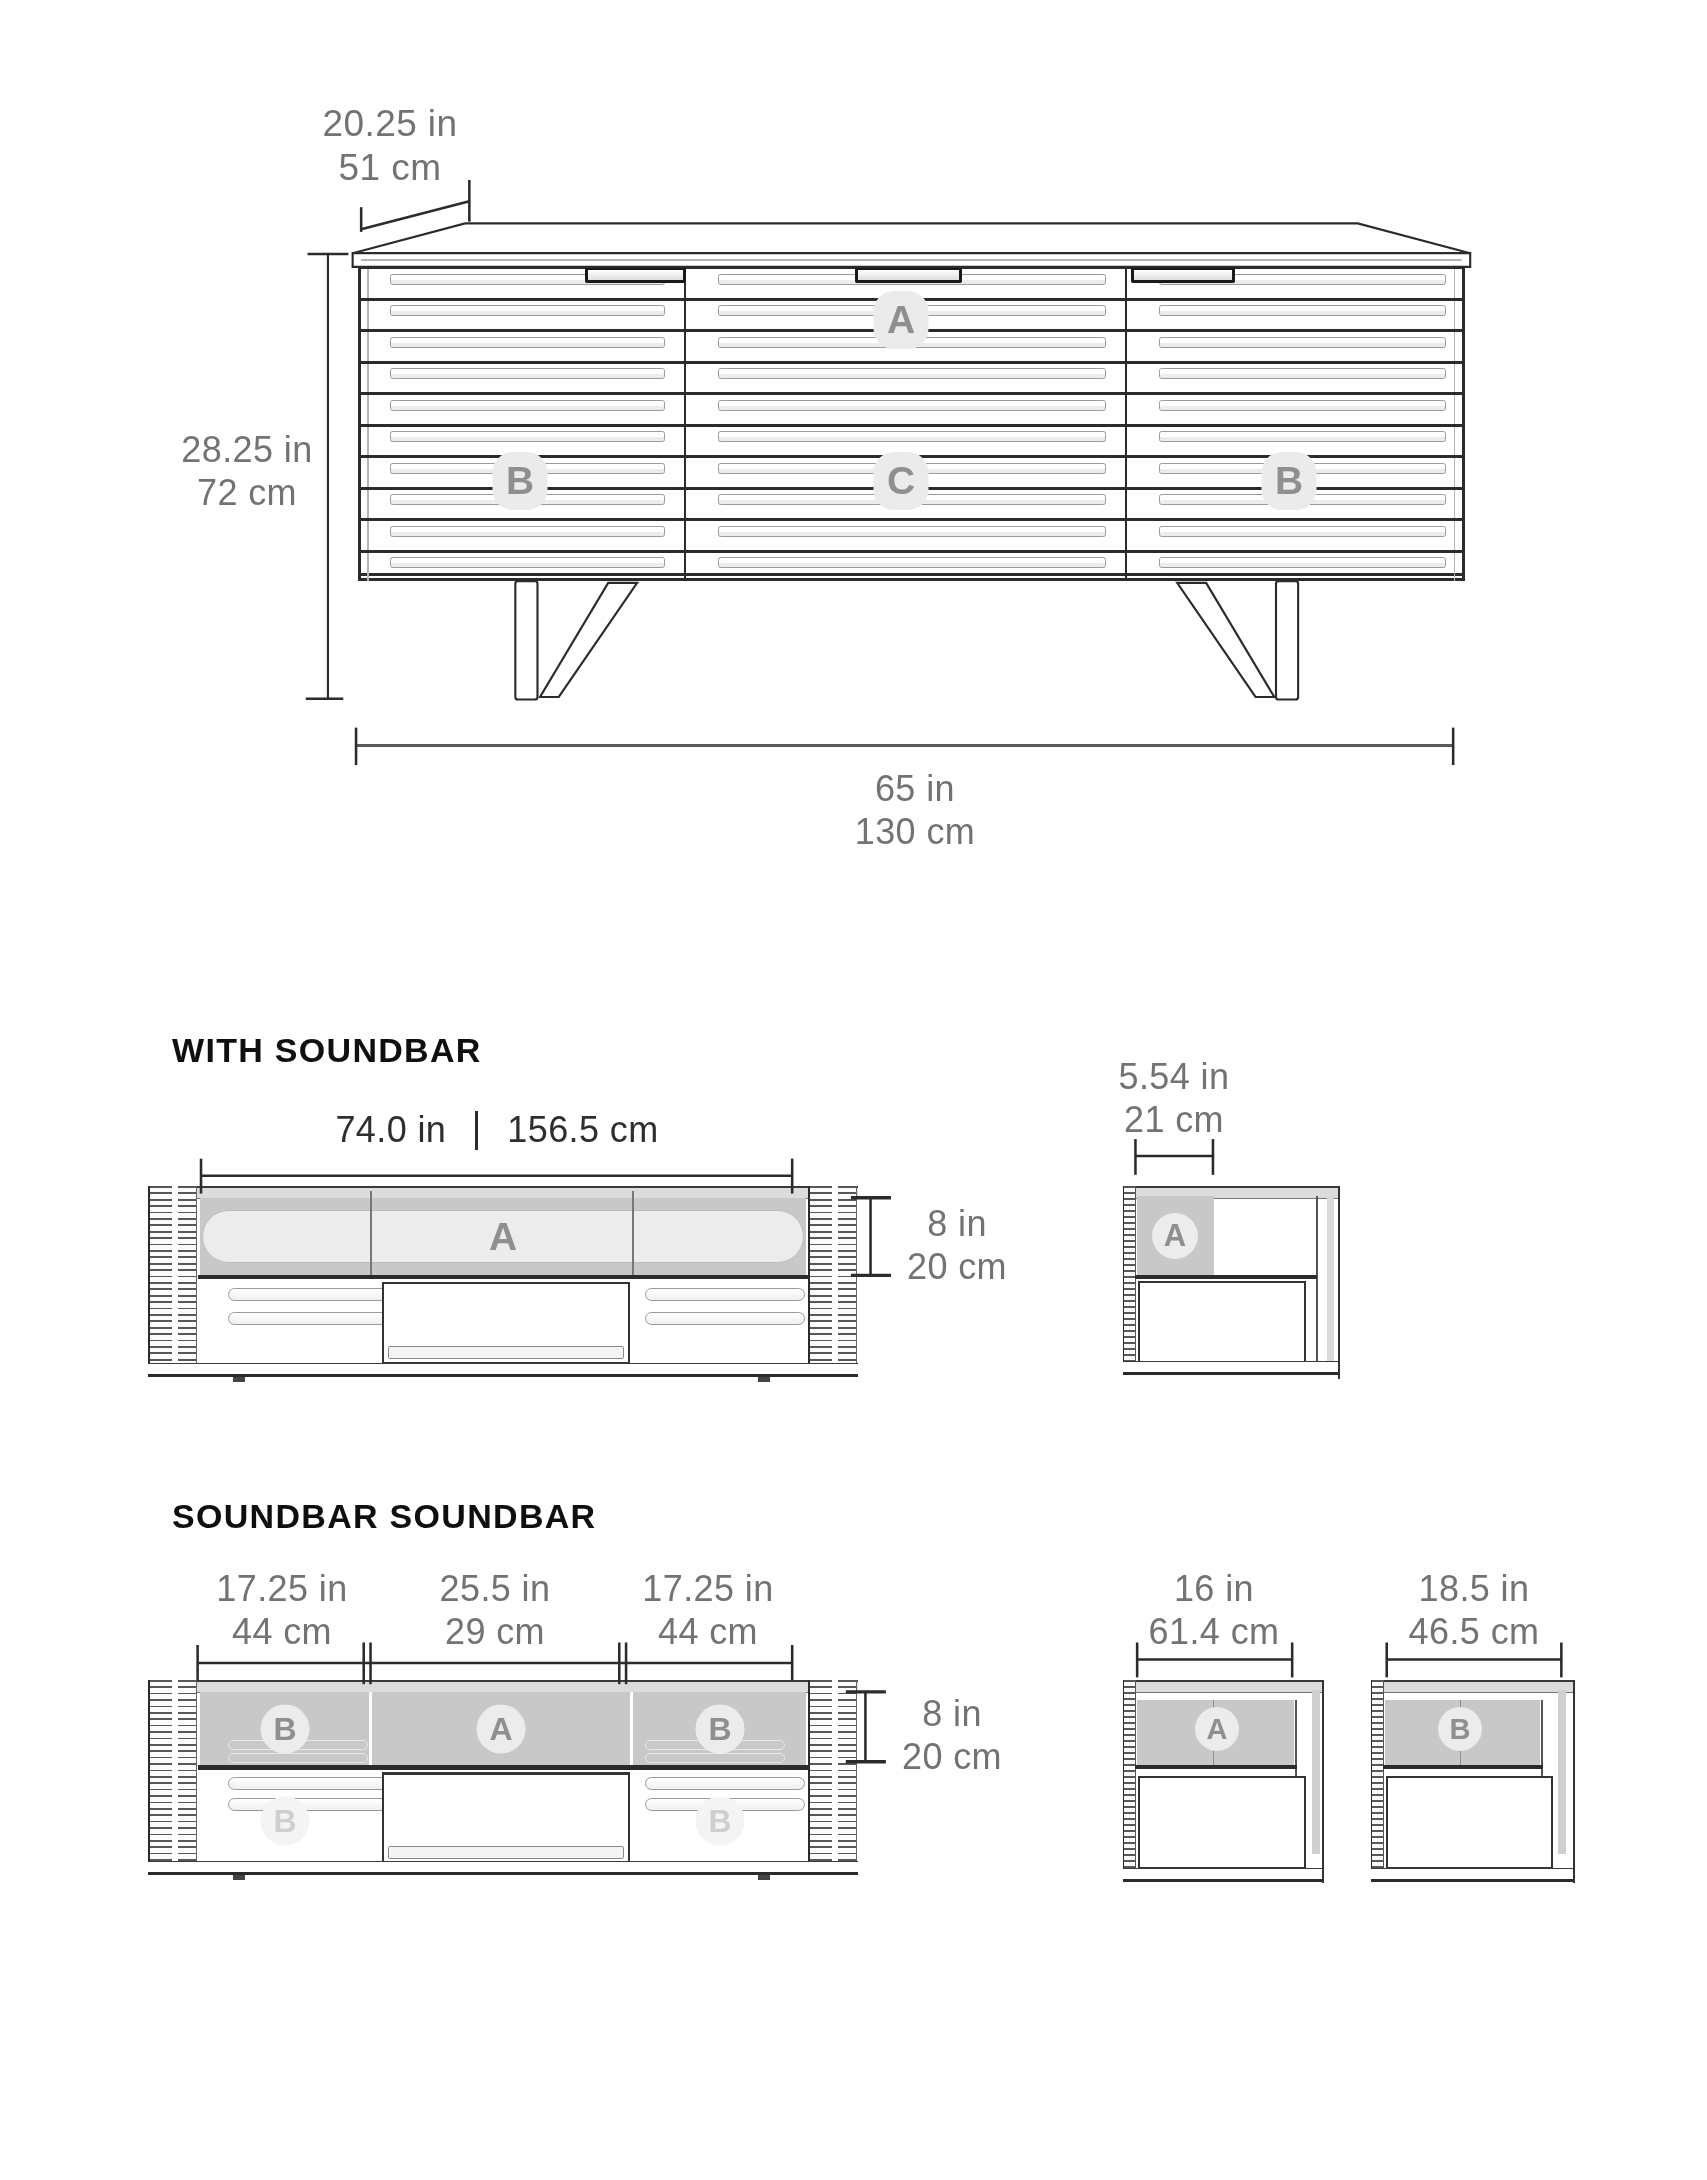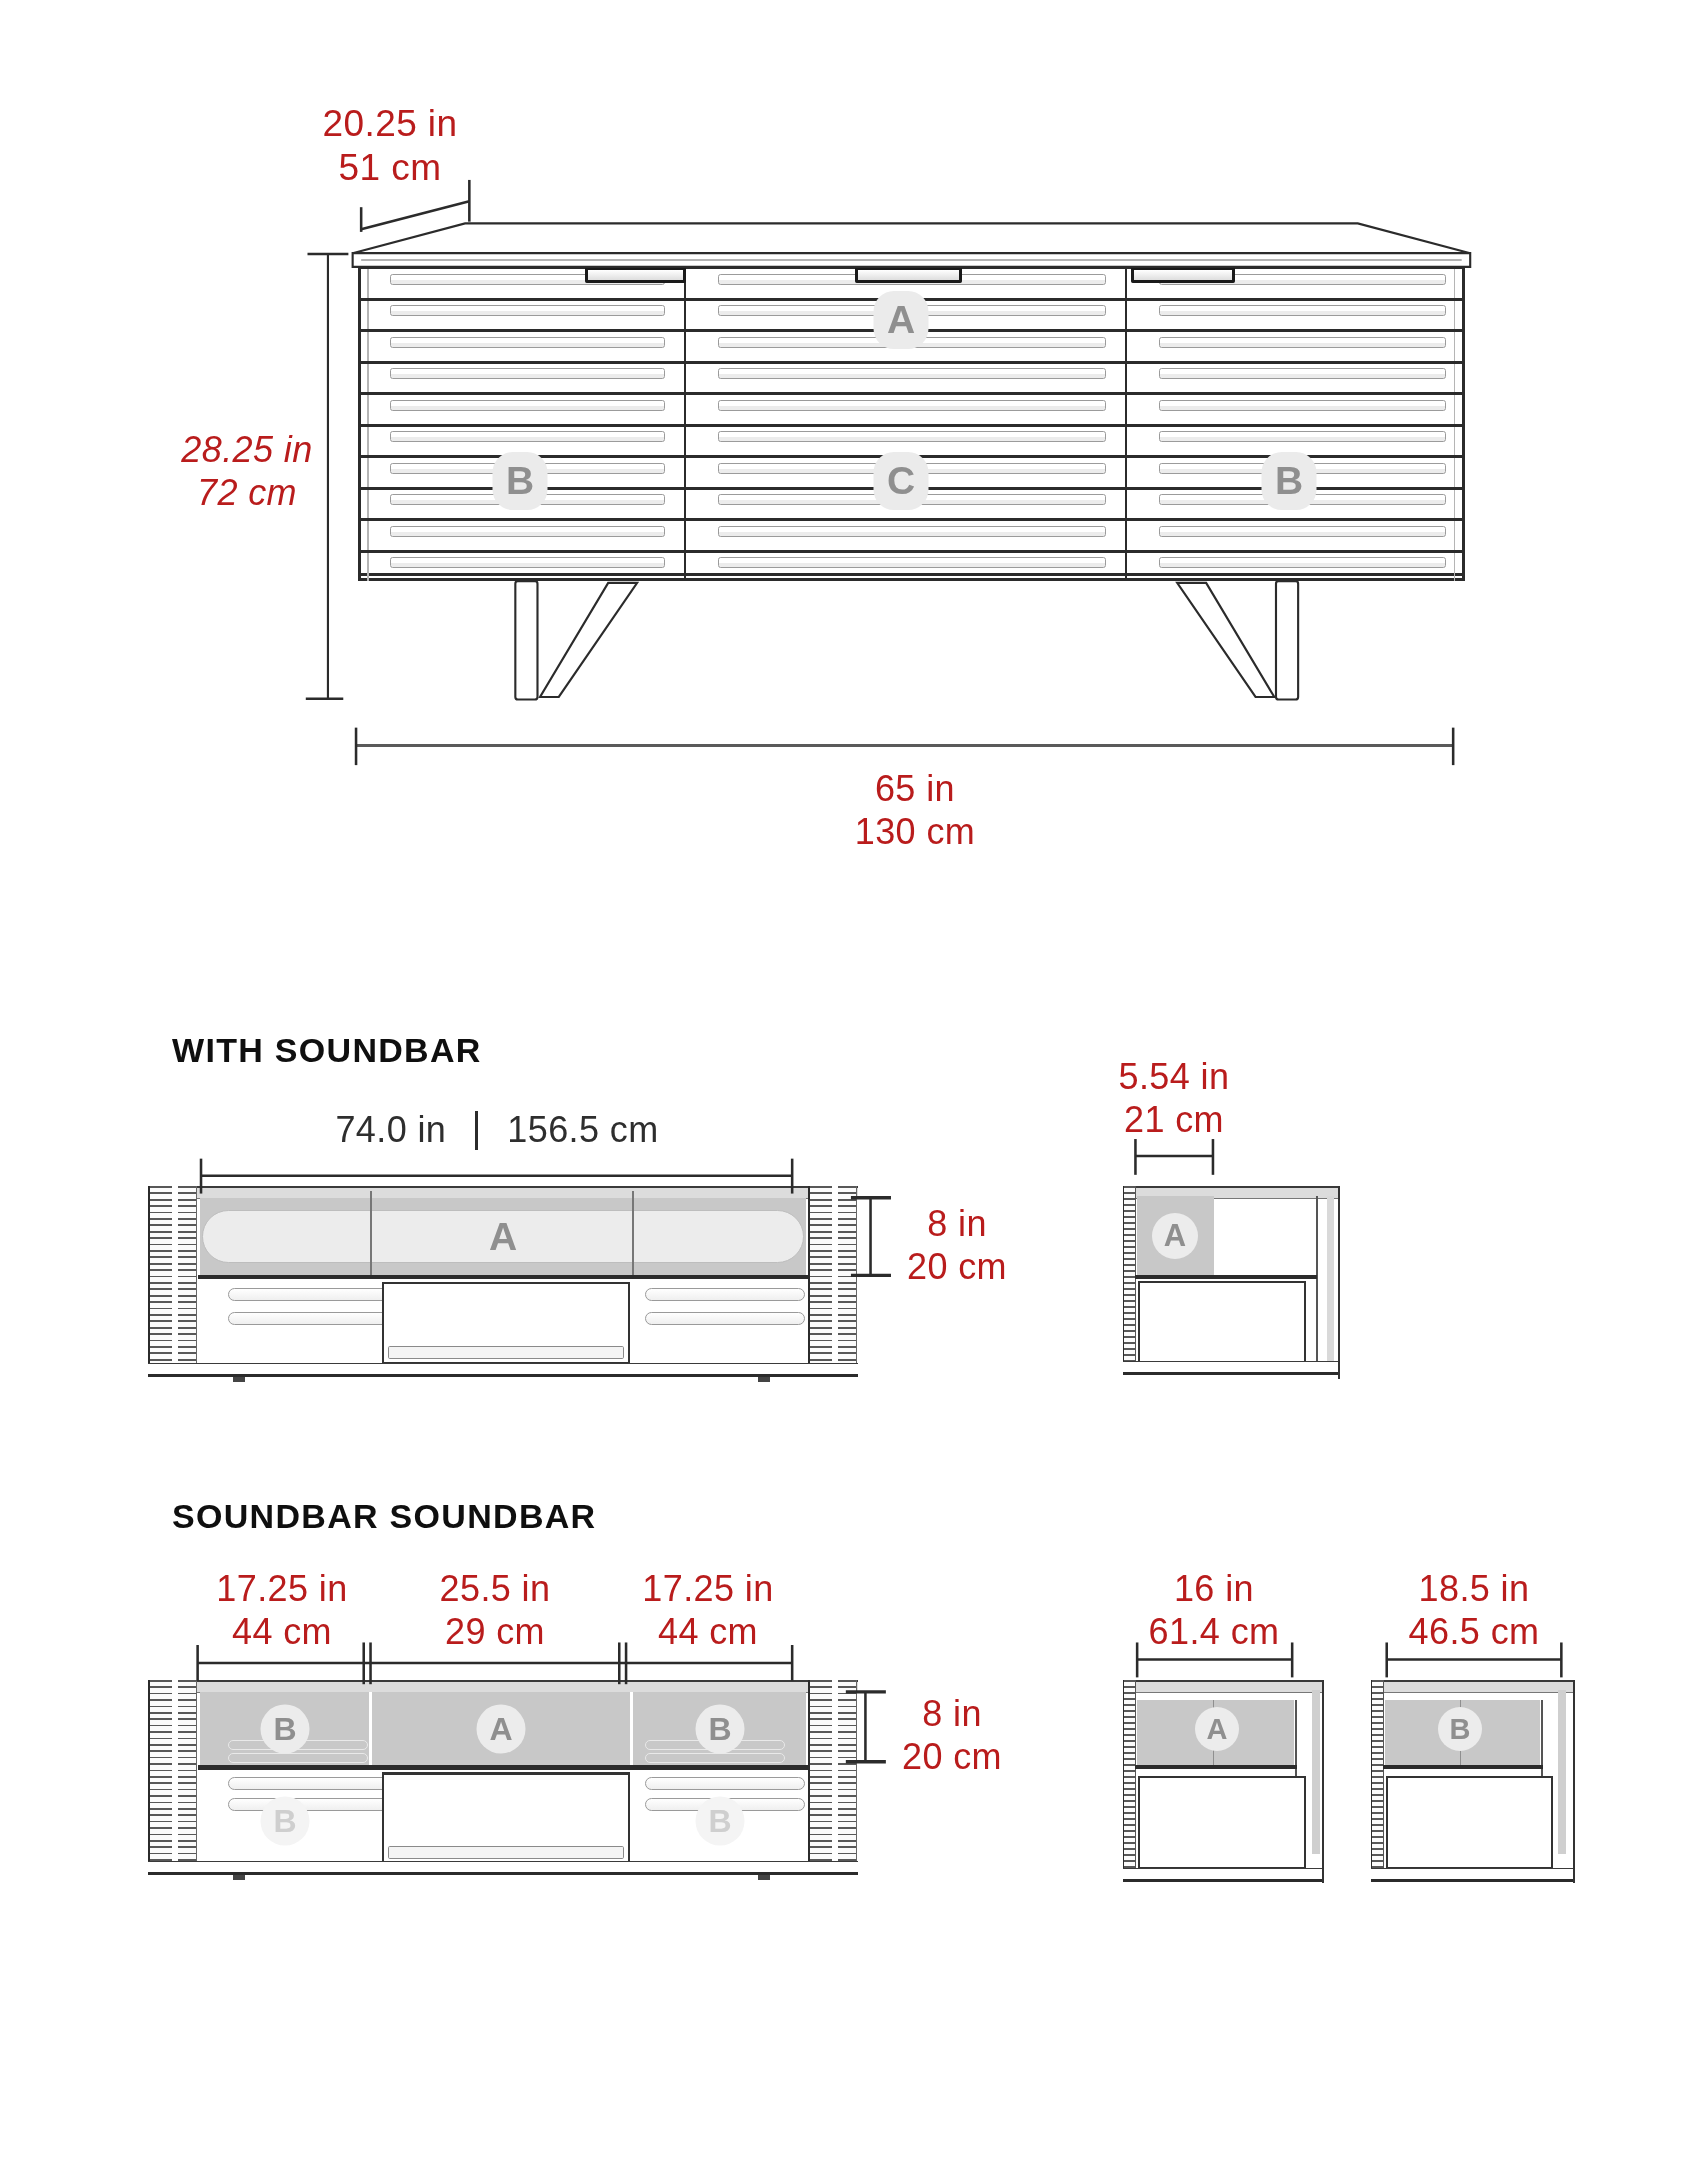--- a/index.html
+++ b/index.html
@@ -1,20 +1,20 @@
 <!DOCTYPE html>
 <html style="font-size:13.6px"><head>
 <meta charset="utf-8">
 <style>
   html,body{margin:0;padding:0;background:#ffffff;width:1707px;height:2181px;
     font-family:"Liberation Sans", sans-serif;}
   .canvas{position:relative;width:1707px;height:2181px;background:#fff;overflow:hidden;}
 
   
-  .dim-label{position:absolute;width:204px;text-align:center;color:#b91c1c;
+  .dim-label{position:absolute;width:204px;text-align:center;color:#737373;
     font-size:36px;line-height:43px;letter-spacing:0.4px;}
   .dim-label .line{display:block;}
   .section-title{position:absolute;color:#0f0f0f;font-size:34px;font-weight:bold;
     letter-spacing:1.3px;}
   .ws-width-label{position:absolute;display:flex;align-items:center;justify-content:center;
     color:#2e2e2e;font-size:36px;letter-spacing:0.4px;}
   .sep-bar{display:inline-block;width:3px;height:39px;background:#2b2b2b;margin:0 29px;}
 
   
   .sq-badge{position:absolute;width:55px;height:58px;border-radius:20.4px;background:#ebebeb;
@@ -77,21 +77,21 @@
 
 <div class="canvas">
 
   <div>
 
     <div class="dim-label" style="left:288px;top:102px;font-size:37px;line-height:44px;">
       <span class="line">20.25 in</span>
       <span class="line">51 cm</span>
     </div>
 
-    <div class="dim-label" style="left:145px;top:428px;font-style:italic;">
+    <div class="dim-label" style="left:145px;top:428px;">
       <span class="line">28.25 in</span>
       <span class="line">72 cm</span>
     </div>
 
     <div class="dim-label" style="left:813px;top:767px;">
       <span class="line">65 in</span>
       <span class="line">130 cm</span>
     </div>
 
     <div id="cabinet-body">

